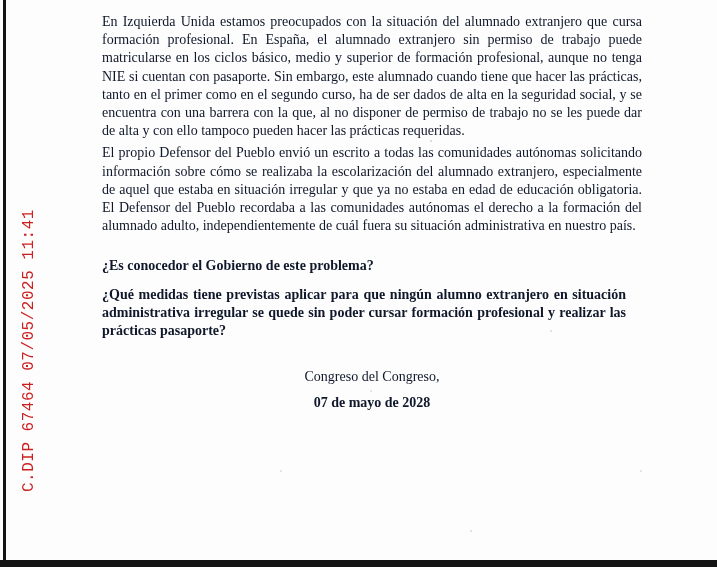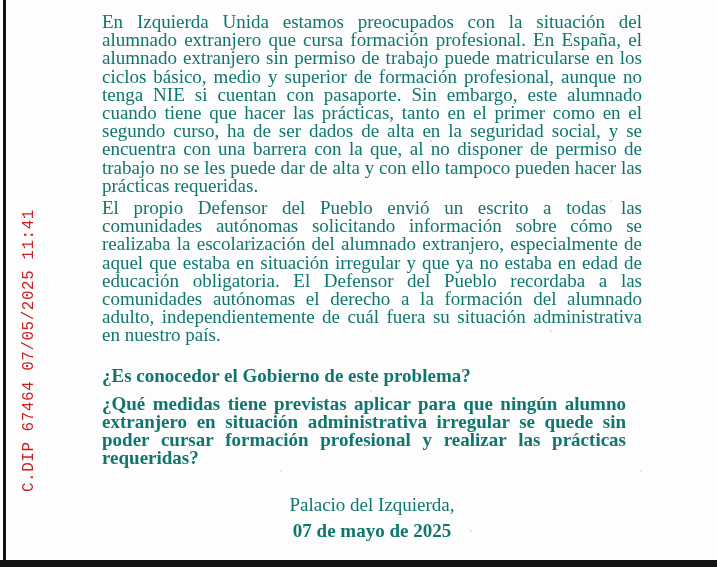--- a/index.html
+++ b/index.html
@@ -41,23 +41,23 @@
     letter-spacing: 0.5px;
     color: #cc1f1f;
     white-space: nowrap;
   }
   
   .content {
     position: absolute;
     left: 102px;
     top: 13px;
     width: 540px;
-    font-size: 19px;
+    font-size: 14px;
     line-height: 18.2px;
-    color: #0f766e;
+    color: #0f172a;
     text-align: justify;
   }
   .content p { margin: 0 0 4px 0; }
   .questions { margin-top: 22px; font-weight: bold; }
   .questions p { margin: 0 16px 10px 0; }
   .footer { margin-top: 28px; text-align: center; }
   .footer .place { }
   .footer .date { font-weight: bold; margin-top: 8px; }
   
   .noise {
@@ -86,25 +86,25 @@
 
   <div class="content">
 
     <p>En Izquierda Unida estamos preocupados con la situación del alumnado extranjero que cursa formación profesional. En España, el alumnado extranjero sin permiso de trabajo puede matricularse en los ciclos básico, medio y superior de formación profesional, aunque no tenga NIE si cuentan con pasaporte. Sin embargo, este alumnado cuando tiene que hacer las prácticas, tanto en el primer como en el segundo curso, ha de ser dados de alta en la seguridad social, y se encuentra con una barrera con la que, al no disponer de permiso de trabajo no se les puede dar de alta y con ello tampoco pueden hacer las prácticas requeridas.</p>
 
     <p>El propio Defensor del Pueblo envió un escrito a todas las comunidades autónomas solicitando información sobre cómo se realizaba la escolarización del alumnado extranjero, especialmente de aquel que estaba en situación irregular y que ya no estaba en edad de educación obligatoria. El Defensor del Pueblo recordaba a las comunidades autónomas el derecho a la formación del alumnado adulto, independientemente de cuál fuera su situación administrativa en nuestro país.</p>
 
 
     <div class="questions">
       <p>¿Es conocedor el Gobierno de este problema?</p>
-      <p>¿Qué medidas tiene previstas aplicar para que ningún alumno extranjero en situación administrativa irregular se quede sin poder cursar formación profesional y realizar las prácticas requeridas?</p>
+      <p>¿Qué medidas tiene previstas aplicar para que ningún alumno extranjero en situación administrativa irregular se quede sin poder cursar formación profesional y realizar las prácticas pasaporte?</p>
     </div>
 
     <div class="footer">
-      <div class="place">Palacio del Izquierda,</div>
-      <div class="date">07 de mayo de 2025</div>
+      <div class="place">Congreso del Congreso,</div>
+      <div class="date">07 de mayo de 2028</div>
     </div>
 
   </div>
 
   <div class="bottom-bar"></div>
 
 </div>
 
 </body></html>

